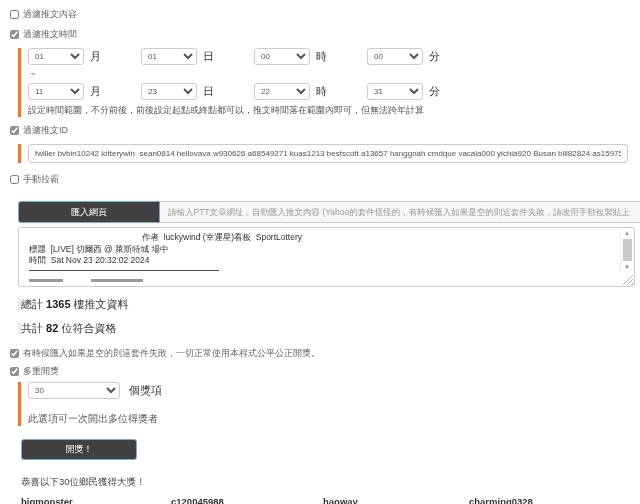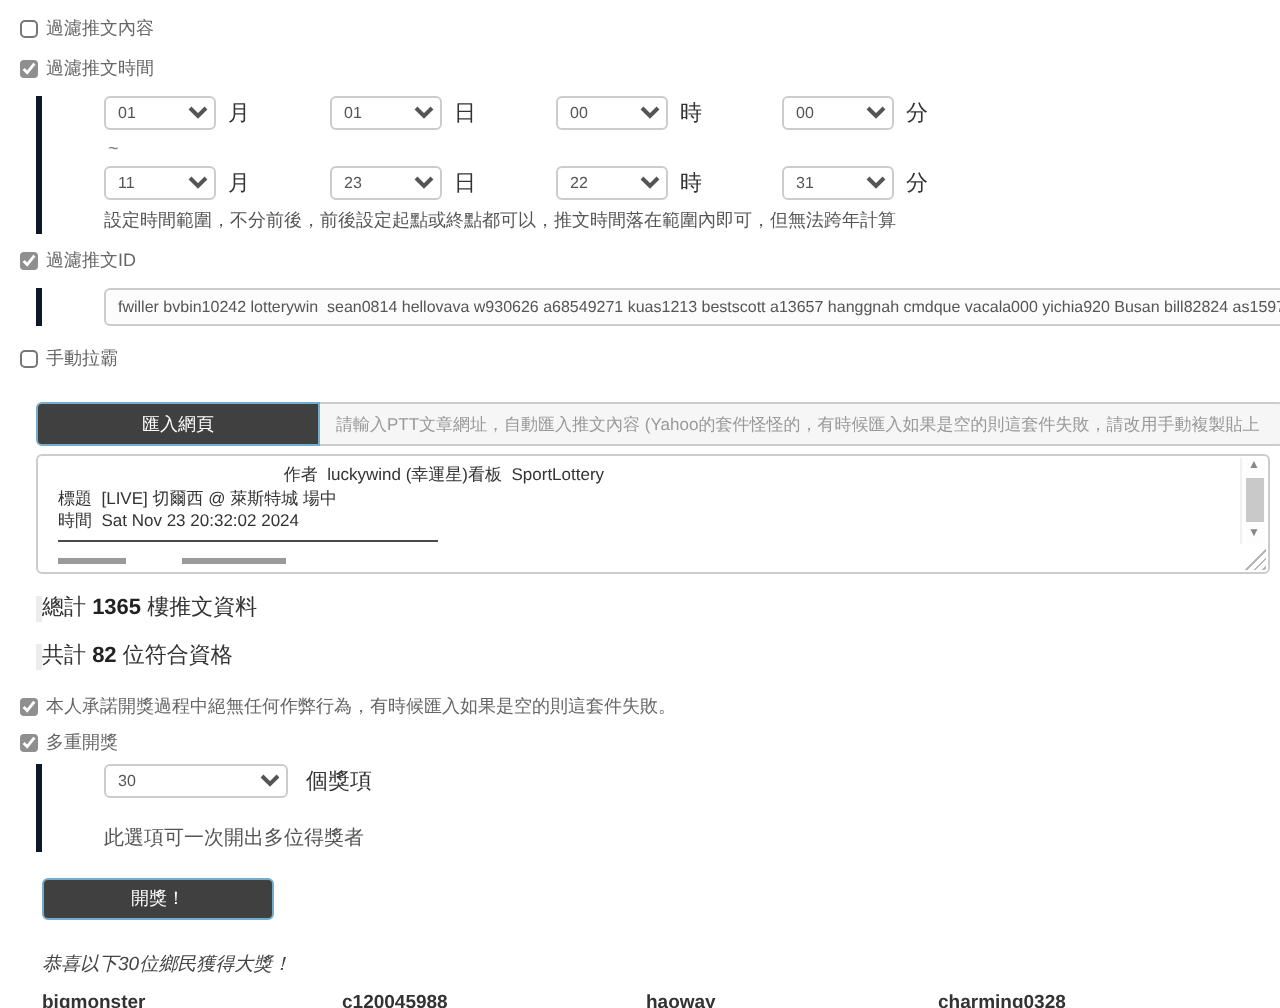--- a/index.html
+++ b/index.html
@@ -8,21 +8,21 @@
     width:640px; height:504px; overflow:hidden;
     background:#fff;
     font-family:"Liberation Sans", sans-serif;
     font-size:9px; color:#555;
     padding:8px 0 0 10px;
   }
   .cb-row { display:flex; align-items:center; gap:4px; margin-bottom:7px; }
   input[type=checkbox]{ width:9px; height:9px; margin:0; accent-color:#8f8f8f; }
   .cb-label { color:#666; }
 
-  .group { margin:2px 0 7px 8px; border-left:3px solid #0f172a; padding-left:31px; }
+  .group { margin:2px 0 7px 8px; border-left:3px solid #f97316; padding-left:7px; }
   .time-row { display:flex; align-items:center; margin-bottom:4px; }
   select {
     font-size:8px; color:#555; border:1px solid #ccc; border-radius:3px;
     background:#fff; height:17px; font-family:inherit; padding:0 2px;
   }
   .sel-time { width:56px; margin-right:6px; }
   .unit { font-size:11px; color:#333; margin-right:40px; }
   .tilde { color:#777; margin:1px 0 4px 2px; }
   .note { color:#555; margin:3px 0 2px; }
 
@@ -69,21 +69,21 @@
     font-size:11px; color:#333; line-height:13px;
   }
   .quote b { color:#222; }
 
   .sel-count { width:92px; margin-right:9px; }
   .unit2 { font-size:11px; color:#333; }
   .note2 { font-size:10px; color:#555; margin-top:13px; }
 
   .btn-draw { display:block; margin:13px 0 0 11px; width:116px; height:21px; border-radius:3px; font-size:9px; }
 
-  .congrats { margin:16px 0 8px 11px; color:#444; font-size:9.5px;font-style:italic; }
+  .congrats { margin:16px 0 8px 11px; color:#444; font-size:9.5px; }
   .winners { margin-left:11px; display:flex; }
   .win-col-0 { width:150px; } .win-col-1 { width:152px; } .win-col-2 { width:146px; }
   .win-item { font-weight:bold; color:#333; font-size:9.5px; line-height:10.5px; margin-bottom:1px; }
 </style>
 </head>
 <body>
 
 <div class="cb-row">
   <input type="checkbox" style="">
   <span class="cb-label">過濾推文內容</span>
@@ -170,21 +170,21 @@
 
 <div class="quote">
   <span>總計</span> <b>1365</b> <span>樓推文資料</span>
 </div>
 <div class="quote">
   <span>共計</span> <b>82</b> <span>位符合資格</span>
 </div>
 
 <div class="cb-row" style="margin-top:12px;margin-bottom:5px;">
   <input type="checkbox" checked="" style="">
-  <span class="cb-label">本人承諾開獎過程中絕無任何作弊行為，有時候匯入如果是空的則這套件失敗。</span>
+  <span class="cb-label">有時候匯入如果是空的則這套件失敗，一切正常使用本程式公平公正開獎。</span>
 </div>
 
 <div class="cb-row" style="margin-bottom:4px;">
   <input type="checkbox" checked="" style="">
   <span class="cb-label">多重開獎</span>
 </div>
 
 <div class="group">
   <div class="time-row" style="margin-bottom:0;">
     <select class="sel-count"><option>30</option></select>

